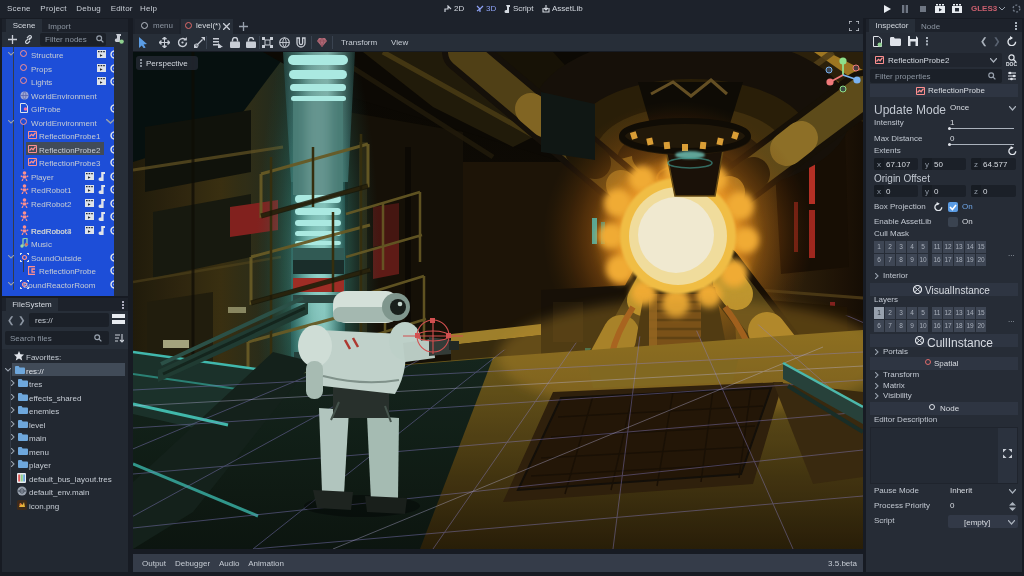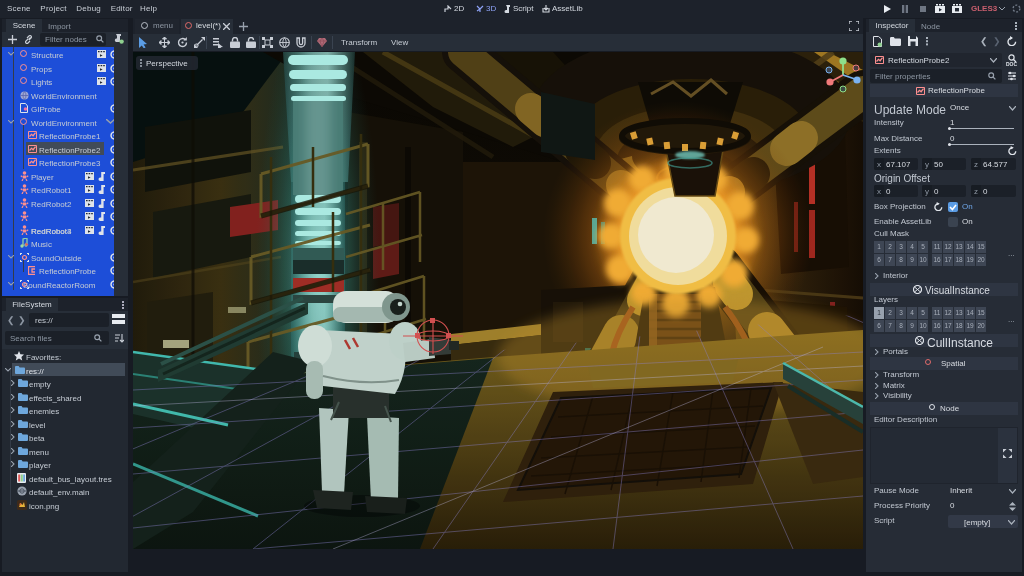--- a/index.html
+++ b/index.html
@@ -377,21 +377,21 @@
           </svg>
           <span class="abs txt" style="left:24px;top:2px;color:#dfe3e9">res://</span>
         </div>
         <div class="row" style="top:27px">
           <svg class="abs" style="left:9px;top:4px" width="4" height="6" viewBox="0 0 4 6">
             <path d="M0 0l3 3-3 3" fill="none" stroke="#98a1ad" stroke-width="1.1"></path>
           </svg>
           <svg class="abs" style="left:16px;top:3px" width="10" height="8" viewBox="0 0 10 8">
             <path d="M0 1a1 1 0 011-1h2.6l1 1.4H9a1 1 0 011 1V7a1 1 0 01-1 1H1a1 1 0 01-1-1z" fill="#6ea7dc"></path>
           </svg>
-          <span class="abs txt" style="left:27px;top:2px;color:#c6ccd4">empty</span>
+          <span class="abs txt" style="left:27px;top:2px;color:#c6ccd4">tres</span>
         </div>
         <div class="row" style="top:40.5px">
           <svg class="abs" style="left:9px;top:4px" width="4" height="6" viewBox="0 0 4 6">
             <path d="M0 0l3 3-3 3" fill="none" stroke="#98a1ad" stroke-width="1.1"></path>
           </svg>
           <svg class="abs" style="left:16px;top:3px" width="10" height="8" viewBox="0 0 10 8">
             <path d="M0 1a1 1 0 011-1h2.6l1 1.4H9a1 1 0 011 1V7a1 1 0 01-1 1H1a1 1 0 01-1-1z" fill="#6ea7dc"></path>
           </svg>
           <span class="abs txt" style="left:27px;top:2px;color:#c6ccd4">effects_shared</span>
         </div>
@@ -413,21 +413,21 @@
           </svg>
           <span class="abs txt" style="left:27px;top:2px;color:#c6ccd4">level</span>
         </div>
         <div class="row" style="top:81px">
           <svg class="abs" style="left:9px;top:4px" width="4" height="6" viewBox="0 0 4 6">
             <path d="M0 0l3 3-3 3" fill="none" stroke="#98a1ad" stroke-width="1.1"></path>
           </svg>
           <svg class="abs" style="left:16px;top:3px" width="10" height="8" viewBox="0 0 10 8">
             <path d="M0 1a1 1 0 011-1h2.6l1 1.4H9a1 1 0 011 1V7a1 1 0 01-1 1H1a1 1 0 01-1-1z" fill="#6ea7dc"></path>
           </svg>
-          <span class="abs txt" style="left:27px;top:2px;color:#c6ccd4">beta</span>
+          <span class="abs txt" style="left:27px;top:2px;color:#c6ccd4">main</span>
         </div>
         <div class="row" style="top:94.5px">
           <svg class="abs" style="left:9px;top:4px" width="4" height="6" viewBox="0 0 4 6">
             <path d="M0 0l3 3-3 3" fill="none" stroke="#98a1ad" stroke-width="1.1"></path>
           </svg>
           <svg class="abs" style="left:16px;top:3px" width="10" height="8" viewBox="0 0 10 8">
             <path d="M0 1a1 1 0 011-1h2.6l1 1.4H9a1 1 0 011 1V7a1 1 0 01-1 1H1a1 1 0 01-1-1z" fill="#6ea7dc"></path>
           </svg>
           <span class="abs txt" style="left:27px;top:2px;color:#c6ccd4">menu</span>
         </div>
@@ -899,20 +899,24 @@
 <circle cx="710" cy="37" r="3" fill="#3c4a42" stroke="#8ee08a" stroke-width="1"></circle>
 <circle cx="723" cy="16" r="3" fill="#4a3c3c" stroke="#f07a7a" stroke-width="1"></circle>
 <circle cx="696" cy="18" r="3" fill="#3c4450" stroke="#7ab2f0" stroke-width="1"></circle>
 </g>
 </svg></div>
 
   <div class="abs" style="left:3px;top:38px;width:62px;height:14px;background:rgba(35,40,49,.85);border-radius:3px"></div>
   <div class="abs" style="left:7px;top:41px;width:2px;height:2px;background:#aab2bc;box-shadow:0 3px #aab2bc,0 6px #aab2bc;border-radius:1px"></div>
   <span class="abs txt" style="left:13px;top:41px;font-size:8px;color:#d4d9e0">Perspective</span>
 
+  <div class="abs" style="left:0;top:536px;width:730px;height:18px;background:#353c49">
+    <span class="abs txt" style="left:9px;top:5px;font-size:8px;color:#c6ccd4">Output&nbsp;&nbsp;&nbsp;&nbsp;Debugger&nbsp;&nbsp;&nbsp;&nbsp;Audio&nbsp;&nbsp;&nbsp;&nbsp;Animation</span>
+    <span class="abs txt" style="right:6px;top:5px;font-size:8px;color:#c6ccd4">3.5.beta</span>
+  </div>
 </div>
 
 <div id="rightdock" class="abs" style="left:866px;top:19px;width:156px;height:553px;background:#262c36">
     <div class="abs" style="left:0;top:0;width:156px;height:13px;background:#1d222b"></div>
     <div class="abs txt" style="left:3px;top:0;width:46px;height:14px;background:#272e38;font-size:8px;text-align:center;line-height:14px;color:#d4d9e0">Inspector</div>
     <span class="abs txt dim" style="left:55px;top:3px;font-size:8px">Node</span>
     <div class="abs" style="left:149px;top:3px;width:2px;height:2px;background:#aab2bc;box-shadow:0 3px #aab2bc,0 6px #aab2bc"></div>
     <svg class="abs" style="left:7px;top:17px" width="9" height="11" viewBox="0 0 9 11">
       <path d="M0.5.5h5L8.5 3v7.5h-8z" fill="none" stroke="#dfe3e9" stroke-width="1"></path>
       <circle cx="6.8" cy="8.6" r="2.2" fill="#8fd08f"></circle>
@@ -1080,21 +1084,21 @@
         <circle cx="4.5" cy="4.5" r="4" fill="none" stroke="#dfe3e9" stroke-width="1.2"></circle>
         <path d="M1.5 2l6 5M7.5 2l-6 5" stroke="#dfe3e9" stroke-width="1"></path>
       </svg>
       <span class="abs txt" style="left:61px;top:252px;font-size:12px;color:#d8dce2">CullInstance</span>
       <svg class="abs" style="left:9px;top:265px" width="4" height="6" viewBox="0 0 4 6">
         <path d="M0 0l3 3-3 3" fill="none" stroke="#98a1ad" stroke-width="1.1"></path>
       </svg>
       <span class="abs txt" style="left:17px;top:263px;font-size:8px;color:#c2c8d1">Portals</span>
       <div class="abs" style="left:4px;top:273px;width:148px;height:13px;background:#2e3542"></div>
       <span class="abs" style="left:59px;top:275px;width:6px;height:6px;border:1.7px solid #e06a6a;border-radius:50%"></span>
-      <span class="abs txt" style="left:75px;top:275px;font-size:8px;color:#d8dce2">Spatial</span>
+      <span class="abs txt" style="left:68px;top:275px;font-size:8px;color:#d8dce2">Spatial</span>
       <svg class="abs" style="left:9px;top:288px" width="4" height="6" viewBox="0 0 4 6">
         <path d="M0 0l3 3-3 3" fill="none" stroke="#98a1ad" stroke-width="1.1"></path>
       </svg>
       <span class="abs txt" style="left:17px;top:286px;font-size:8px;color:#c2c8d1">Transform</span>
       <svg class="abs" style="left:9px;top:299px" width="4" height="6" viewBox="0 0 4 6">
         <path d="M0 0l3 3-3 3" fill="none" stroke="#98a1ad" stroke-width="1.1"></path>
       </svg>
       <span class="abs txt" style="left:17px;top:297px;font-size:8px;color:#c2c8d1">Matrix</span>
       <svg class="abs" style="left:9px;top:309px" width="4" height="6" viewBox="0 0 4 6">
         <path d="M0 0l3 3-3 3" fill="none" stroke="#98a1ad" stroke-width="1.1"></path>

